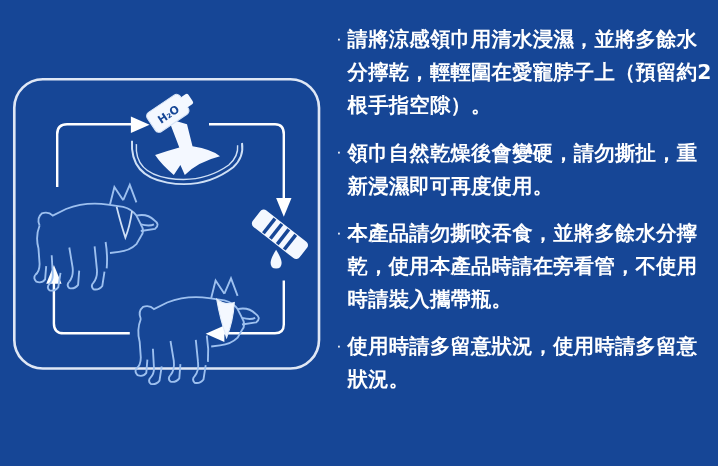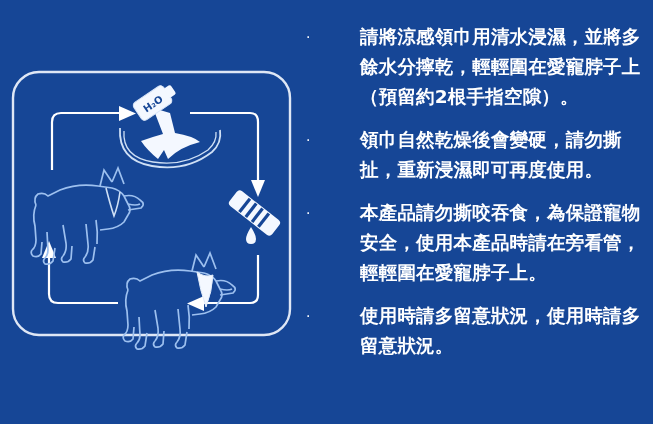--- a/index.html
+++ b/index.html
@@ -55,21 +55,20 @@
   }
   .bullet-text {
     flex: 1 1 auto;
     color: #ffffff;
     font-size: 18.5px;
     font-weight: bold;
     line-height: 30px;
     letter-spacing: 0.2px;
     text-align: left;
     word-break: break-all;
-    margin-left: 44px;
   }
 </style>
 </head>
 <body>
 
 <div id="page">
 
   <div id="illustration">
     <svg width="300" height="424" viewBox="0 0 300 424" xmlns="http://www.w3.org/2000/svg">
 
@@ -172,21 +171,21 @@
       <span class="bullet-text">請將涼感領巾用清水浸濕，並將多餘水分擰乾，輕輕圍在愛寵脖子上（預留約2根手指空隙）。</span>
     </div>
 
     <div class="bullet-row">
       <span class="bullet-dot">·</span>
       <span class="bullet-text">領巾自然乾燥後會變硬，請勿撕扯，重新浸濕即可再度使用。</span>
     </div>
 
     <div class="bullet-row">
       <span class="bullet-dot">·</span>
-      <span class="bullet-text">本產品請勿撕咬吞食，為保證寵物安全，使用本產品時請在旁看管，輕輕圍在愛寵脖子上。</span>
+      <span class="bullet-text">本產品請勿撕咬吞食，並將多餘水分擰乾，使用本產品時請在旁看管，不使用時請裝入攜帶瓶。</span>
     </div>
 
     <div class="bullet-row">
       <span class="bullet-dot">·</span>
       <span class="bullet-text">使用時請多留意狀況，使用時請多留意狀況。</span>
     </div>
 
   </div>
 </div>
 

